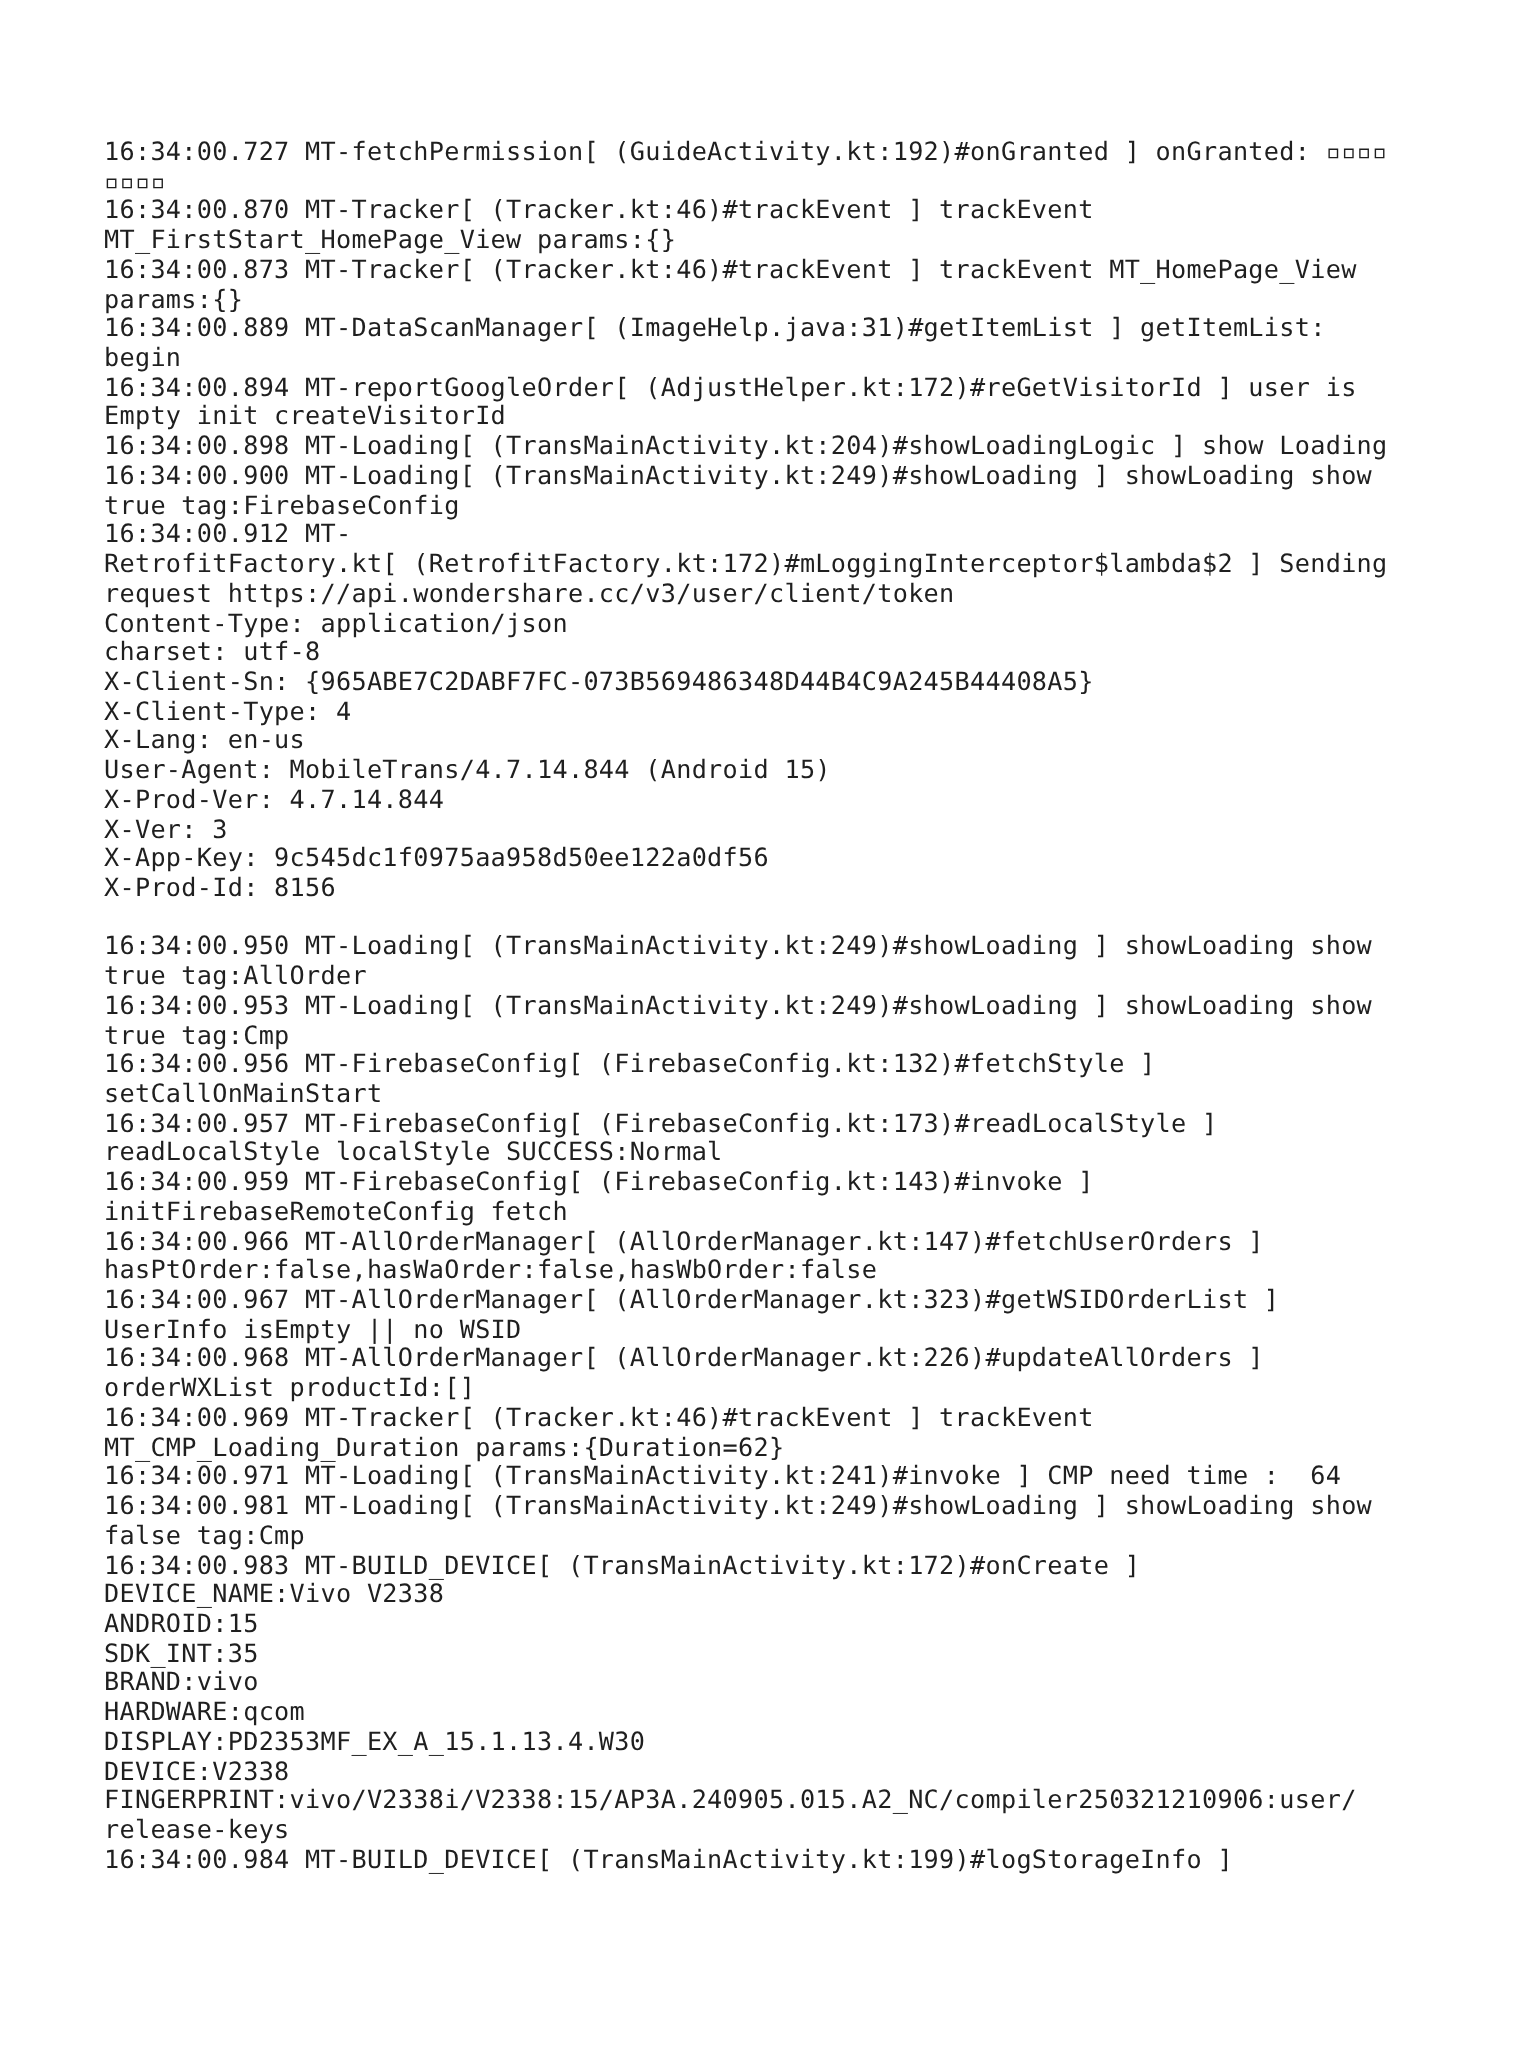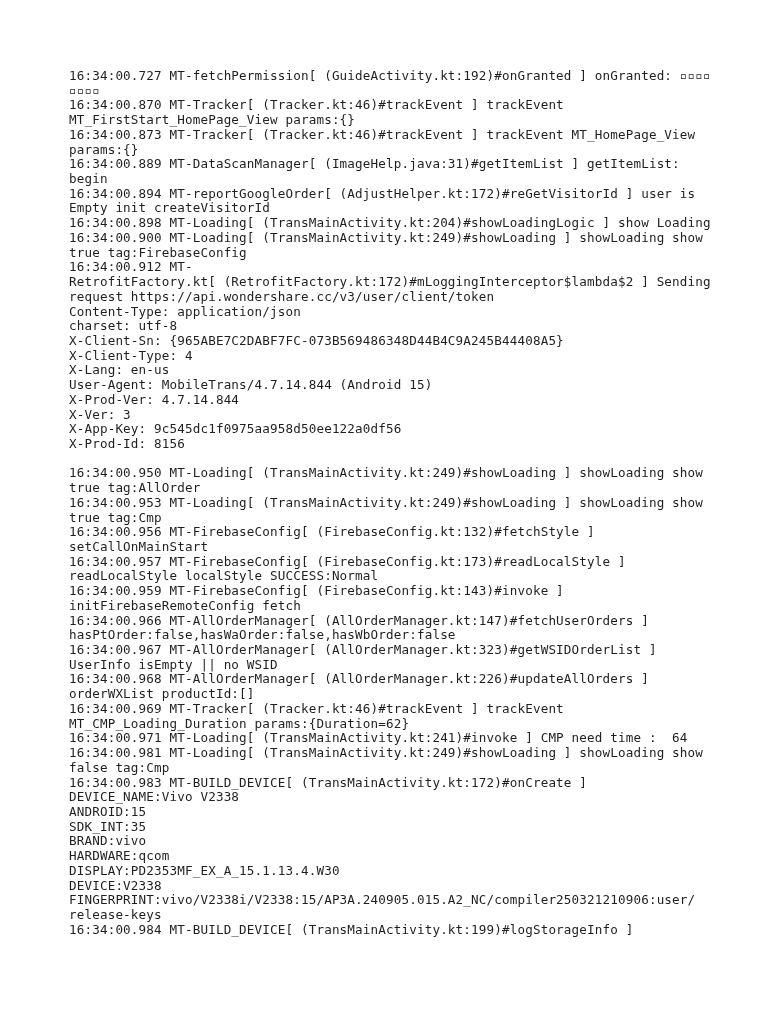--- a/index.html
+++ b/index.html
@@ -6,21 +6,21 @@
   .page {
     position: relative;
     width: 768px;
     height: 1024px;
     background: #ffffff;
     overflow: hidden;
     font-family: "DejaVu Sans Mono", "Liberation Mono", monospace;
   }
   .log {
     position: absolute;
-    left: 69px;
+    left: 52px;
     top: 69px;
     width: 660px;
     font-size: 12.6px;
     line-height: 14.72px;
     color: #1f1f1f;
     white-space: pre;
     letter-spacing: 0.15px;
   }
   .log-line {
     min-height: 14.72px;

